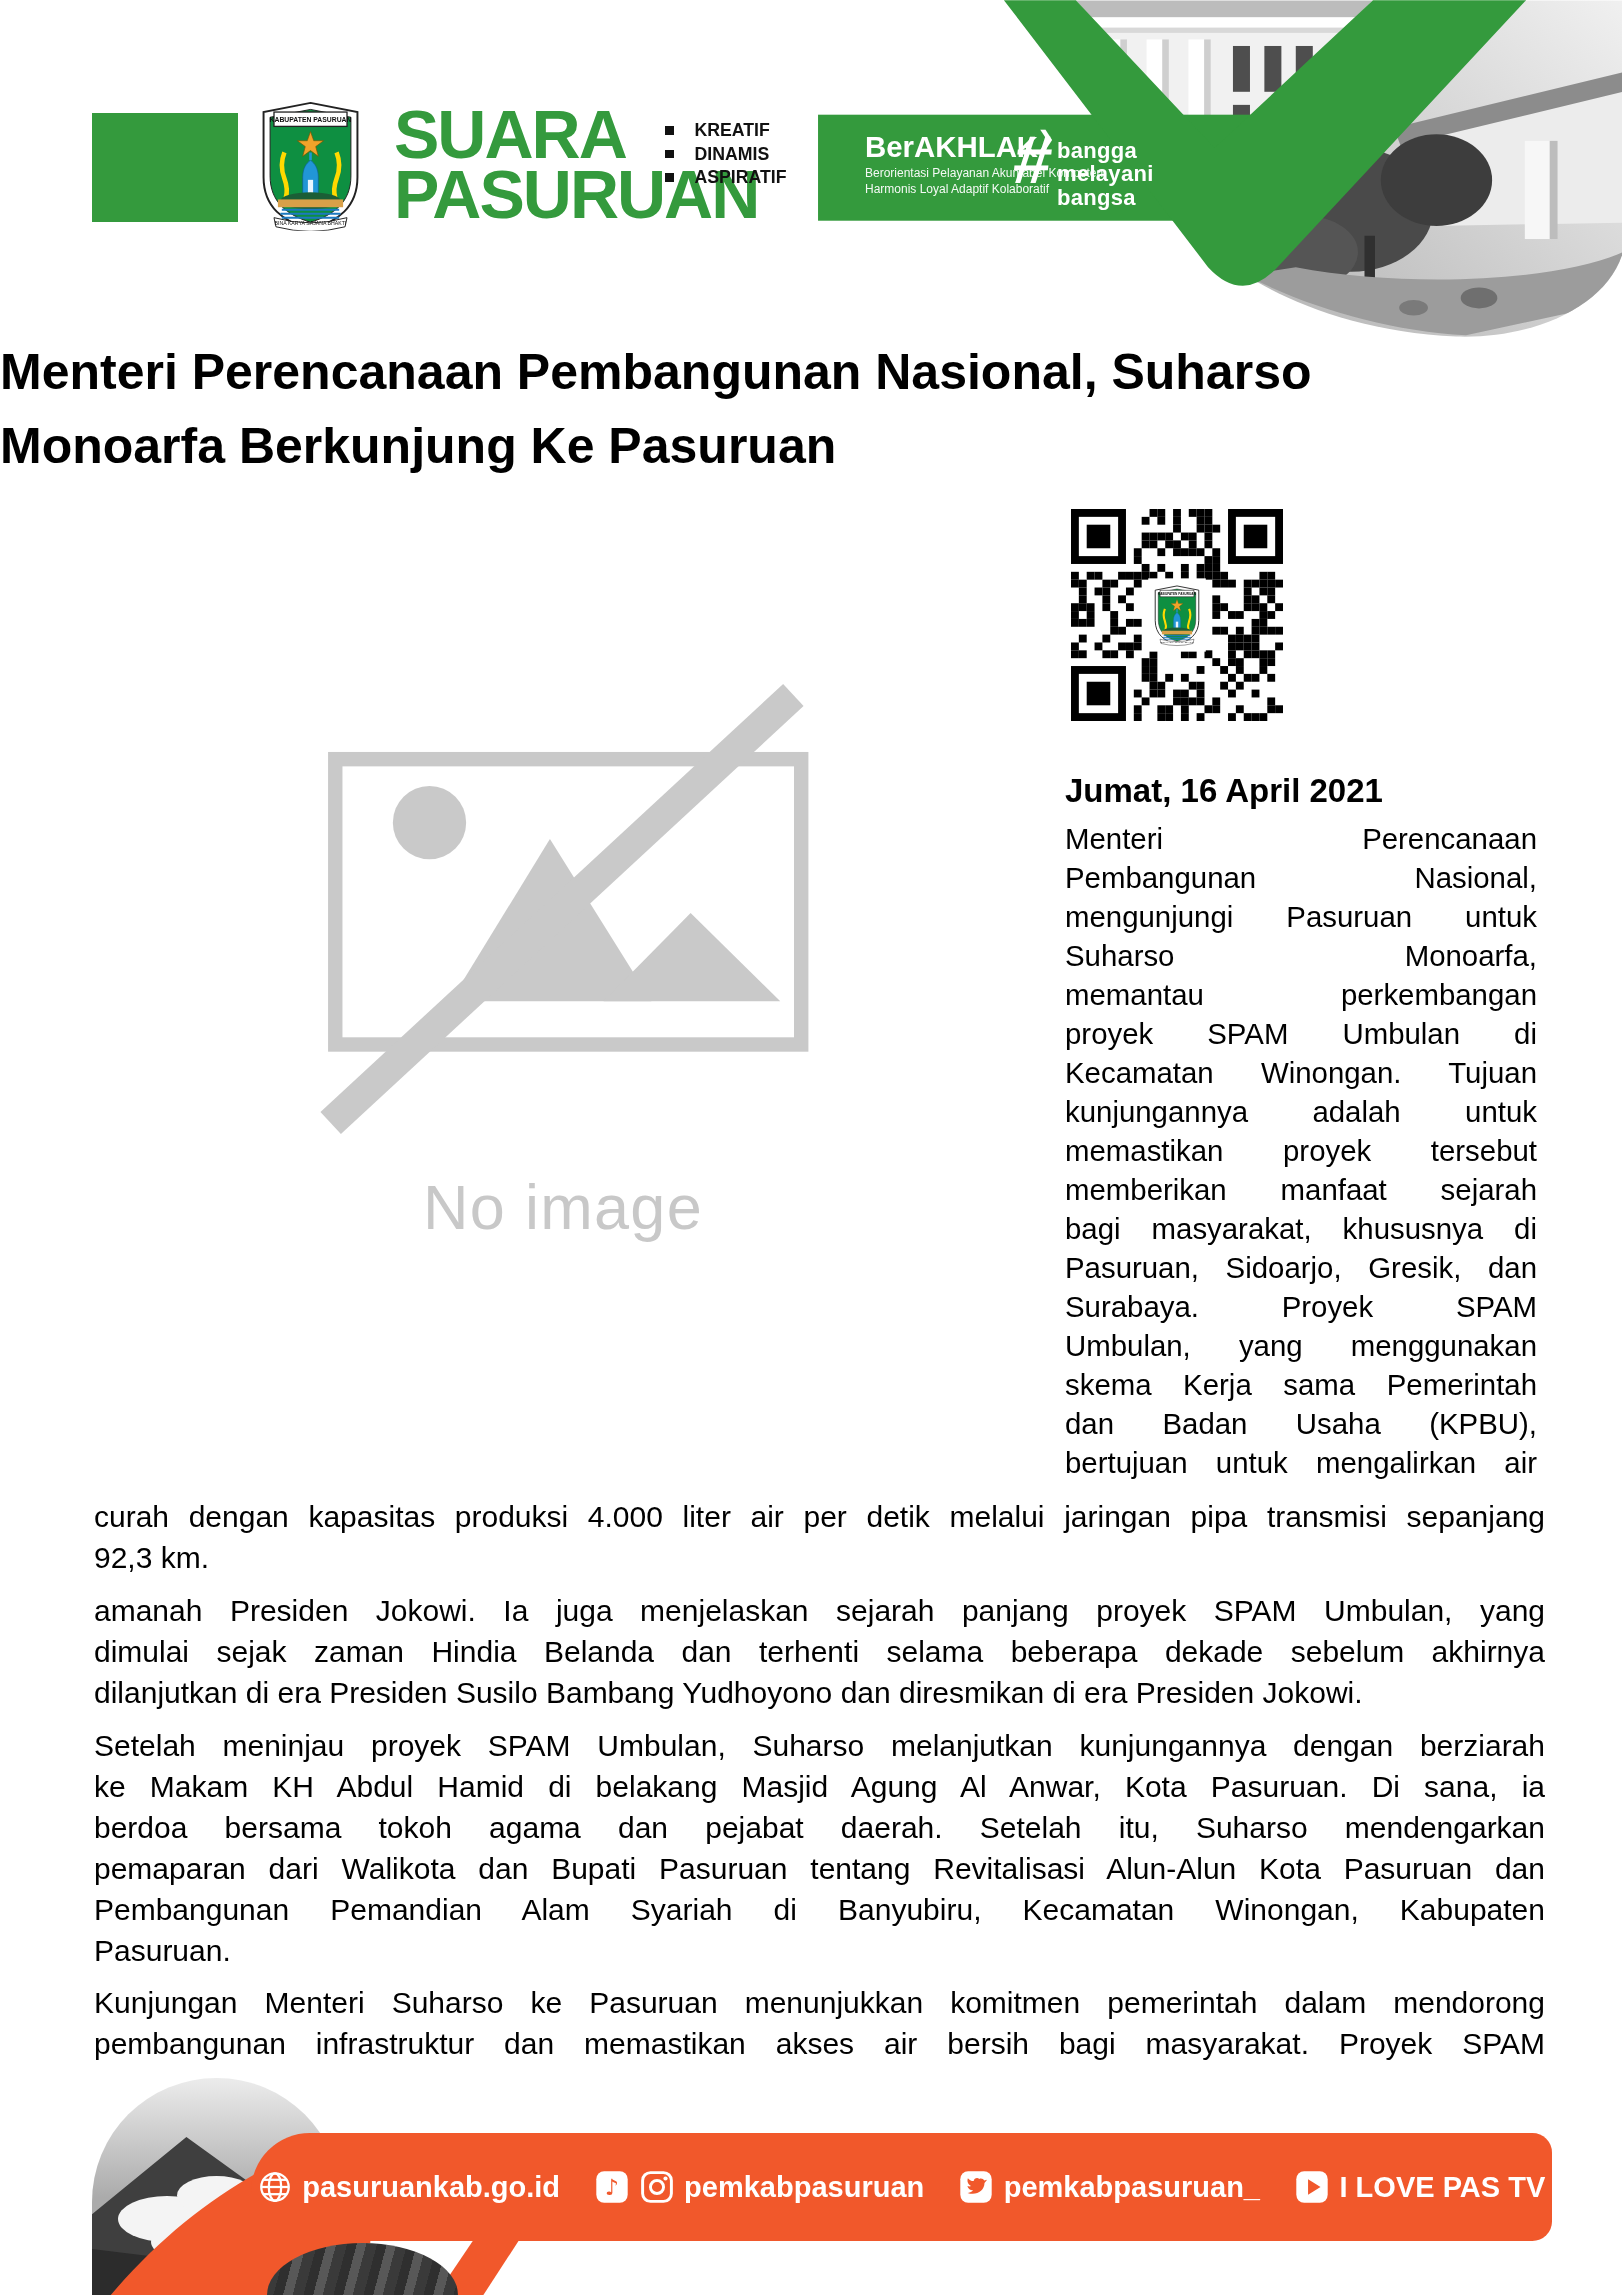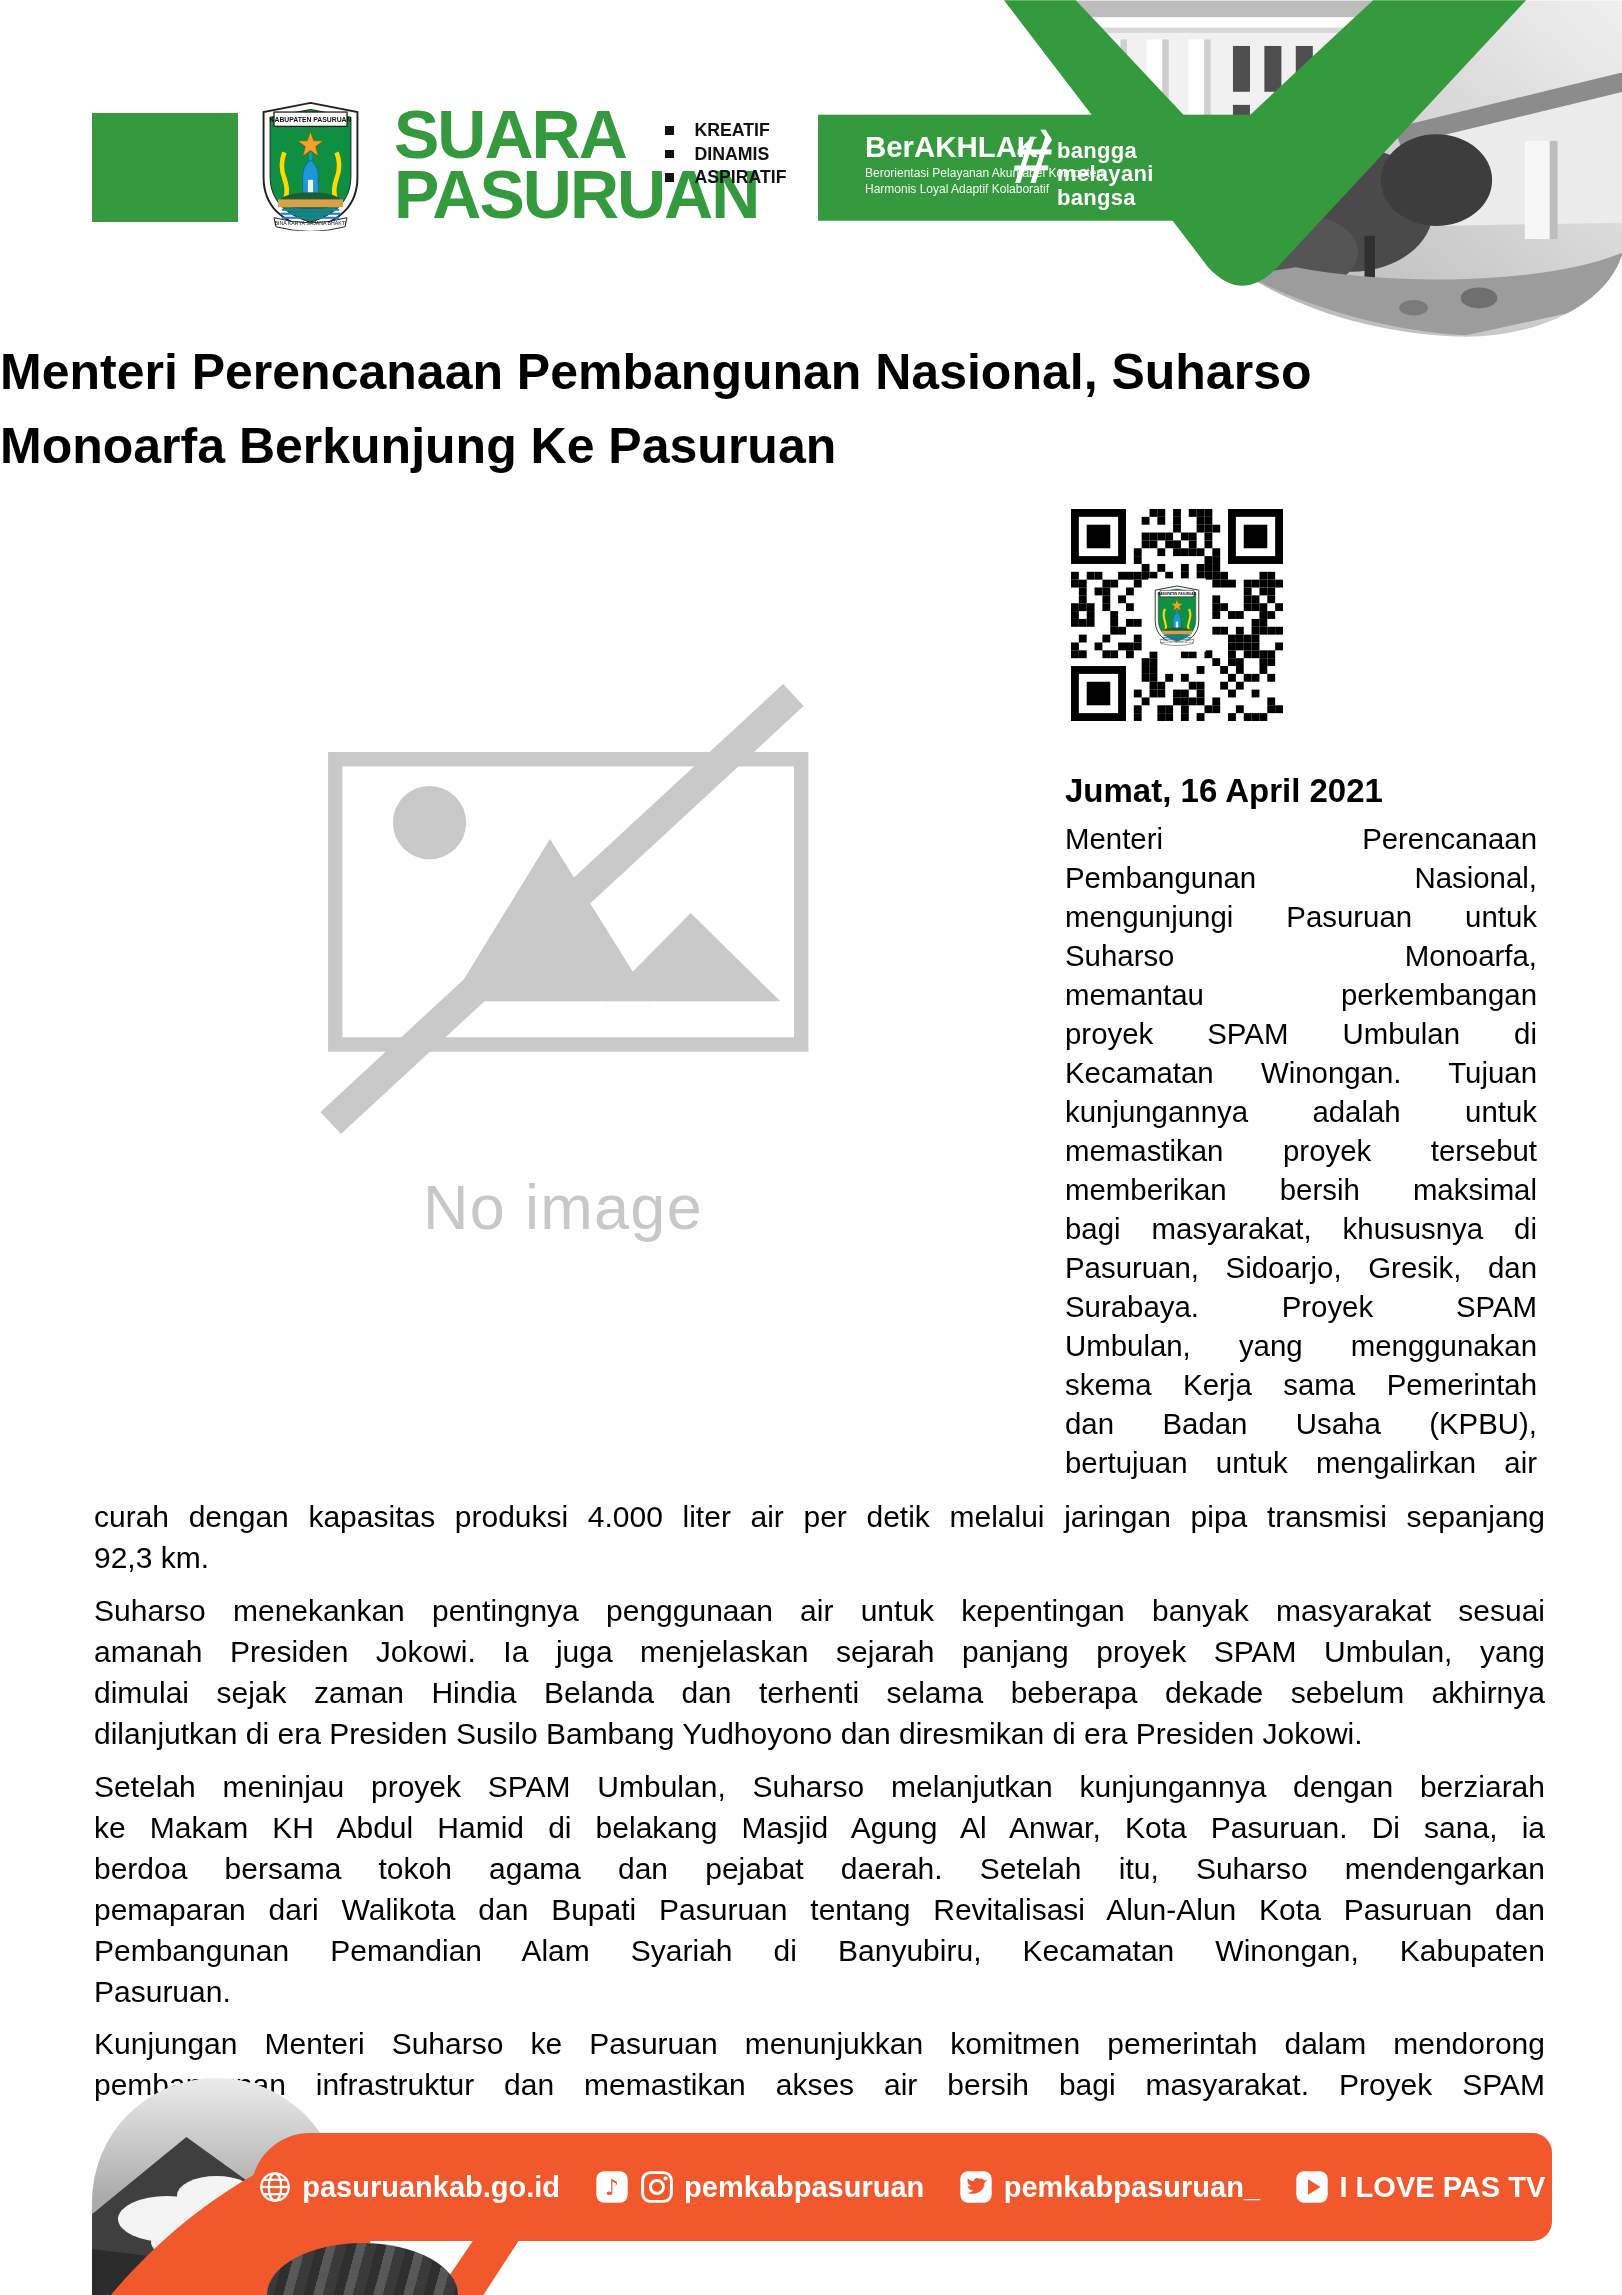--- a/index.html
+++ b/index.html
@@ -435,37 +435,36 @@
   <div class="abs rcol">
       <div class="jl">Menteri Perencanaan</div>
       <div class="jl">Pembangunan Nasional,</div>
       <div class="jl">mengunjungi Pasuruan untuk</div>
       <div class="jl">Suharso Monoarfa,</div>
       <div class="jl">memantau perkembangan</div>
       <div class="jl">proyek SPAM Umbulan di</div>
       <div class="jl">Kecamatan Winongan. Tujuan</div>
       <div class="jl">kunjungannya adalah untuk</div>
       <div class="jl">memastikan proyek tersebut</div>
-      <div class="jl">memberikan bersih maksimal</div>
+      <div class="jl">memberikan manfaat sejarah</div>
       <div class="jl">bagi masyarakat, khususnya di</div>
       <div class="jl">Pasuruan, Sidoarjo, Gresik, dan</div>
       <div class="jl">Surabaya. Proyek SPAM</div>
       <div class="jl">Umbulan, yang menggunakan</div>
       <div class="jl">skema Kerja sama Pemerintah</div>
       <div class="jl">dan Badan Usaha (KPBU),</div>
       <div class="jl">bertujuan untuk mengalirkan air</div>
     </div>
 
   <div class="abs paras">
       <div class="para">
         <div class="jl">curah dengan kapasitas produksi 4.000 liter air per detik melalui jaringan pipa transmisi sepanjang</div>
         <div class="jl left">92,3 km.</div>
       </div>
       <div class="para">
-        <div class="jl">Suharso menekankan pentingnya penggunaan air untuk kepentingan banyak masyarakat sesuai</div>
         <div class="jl">amanah Presiden Jokowi. Ia juga menjelaskan sejarah panjang proyek SPAM Umbulan, yang</div>
         <div class="jl">dimulai sejak zaman Hindia Belanda dan terhenti selama beberapa dekade sebelum akhirnya</div>
         <div class="jl left">dilanjutkan di era Presiden Susilo Bambang Yudhoyono dan diresmikan di era Presiden Jokowi.</div>
       </div>
       <div class="para">
         <div class="jl">Setelah meninjau proyek SPAM Umbulan, Suharso melanjutkan kunjungannya dengan berziarah</div>
         <div class="jl">ke Makam KH Abdul Hamid di belakang Masjid Agung Al Anwar, Kota Pasuruan. Di sana, ia</div>
         <div class="jl">berdoa bersama tokoh agama dan pejabat daerah. Setelah itu, Suharso mendengarkan</div>
         <div class="jl">pemaparan dari Walikota dan Bupati Pasuruan tentang Revitalisasi Alun-Alun Kota Pasuruan dan</div>
         <div class="jl">Pembangunan Pemandian Alam Syariah di Banyubiru, Kecamatan Winongan, Kabupaten</div>

